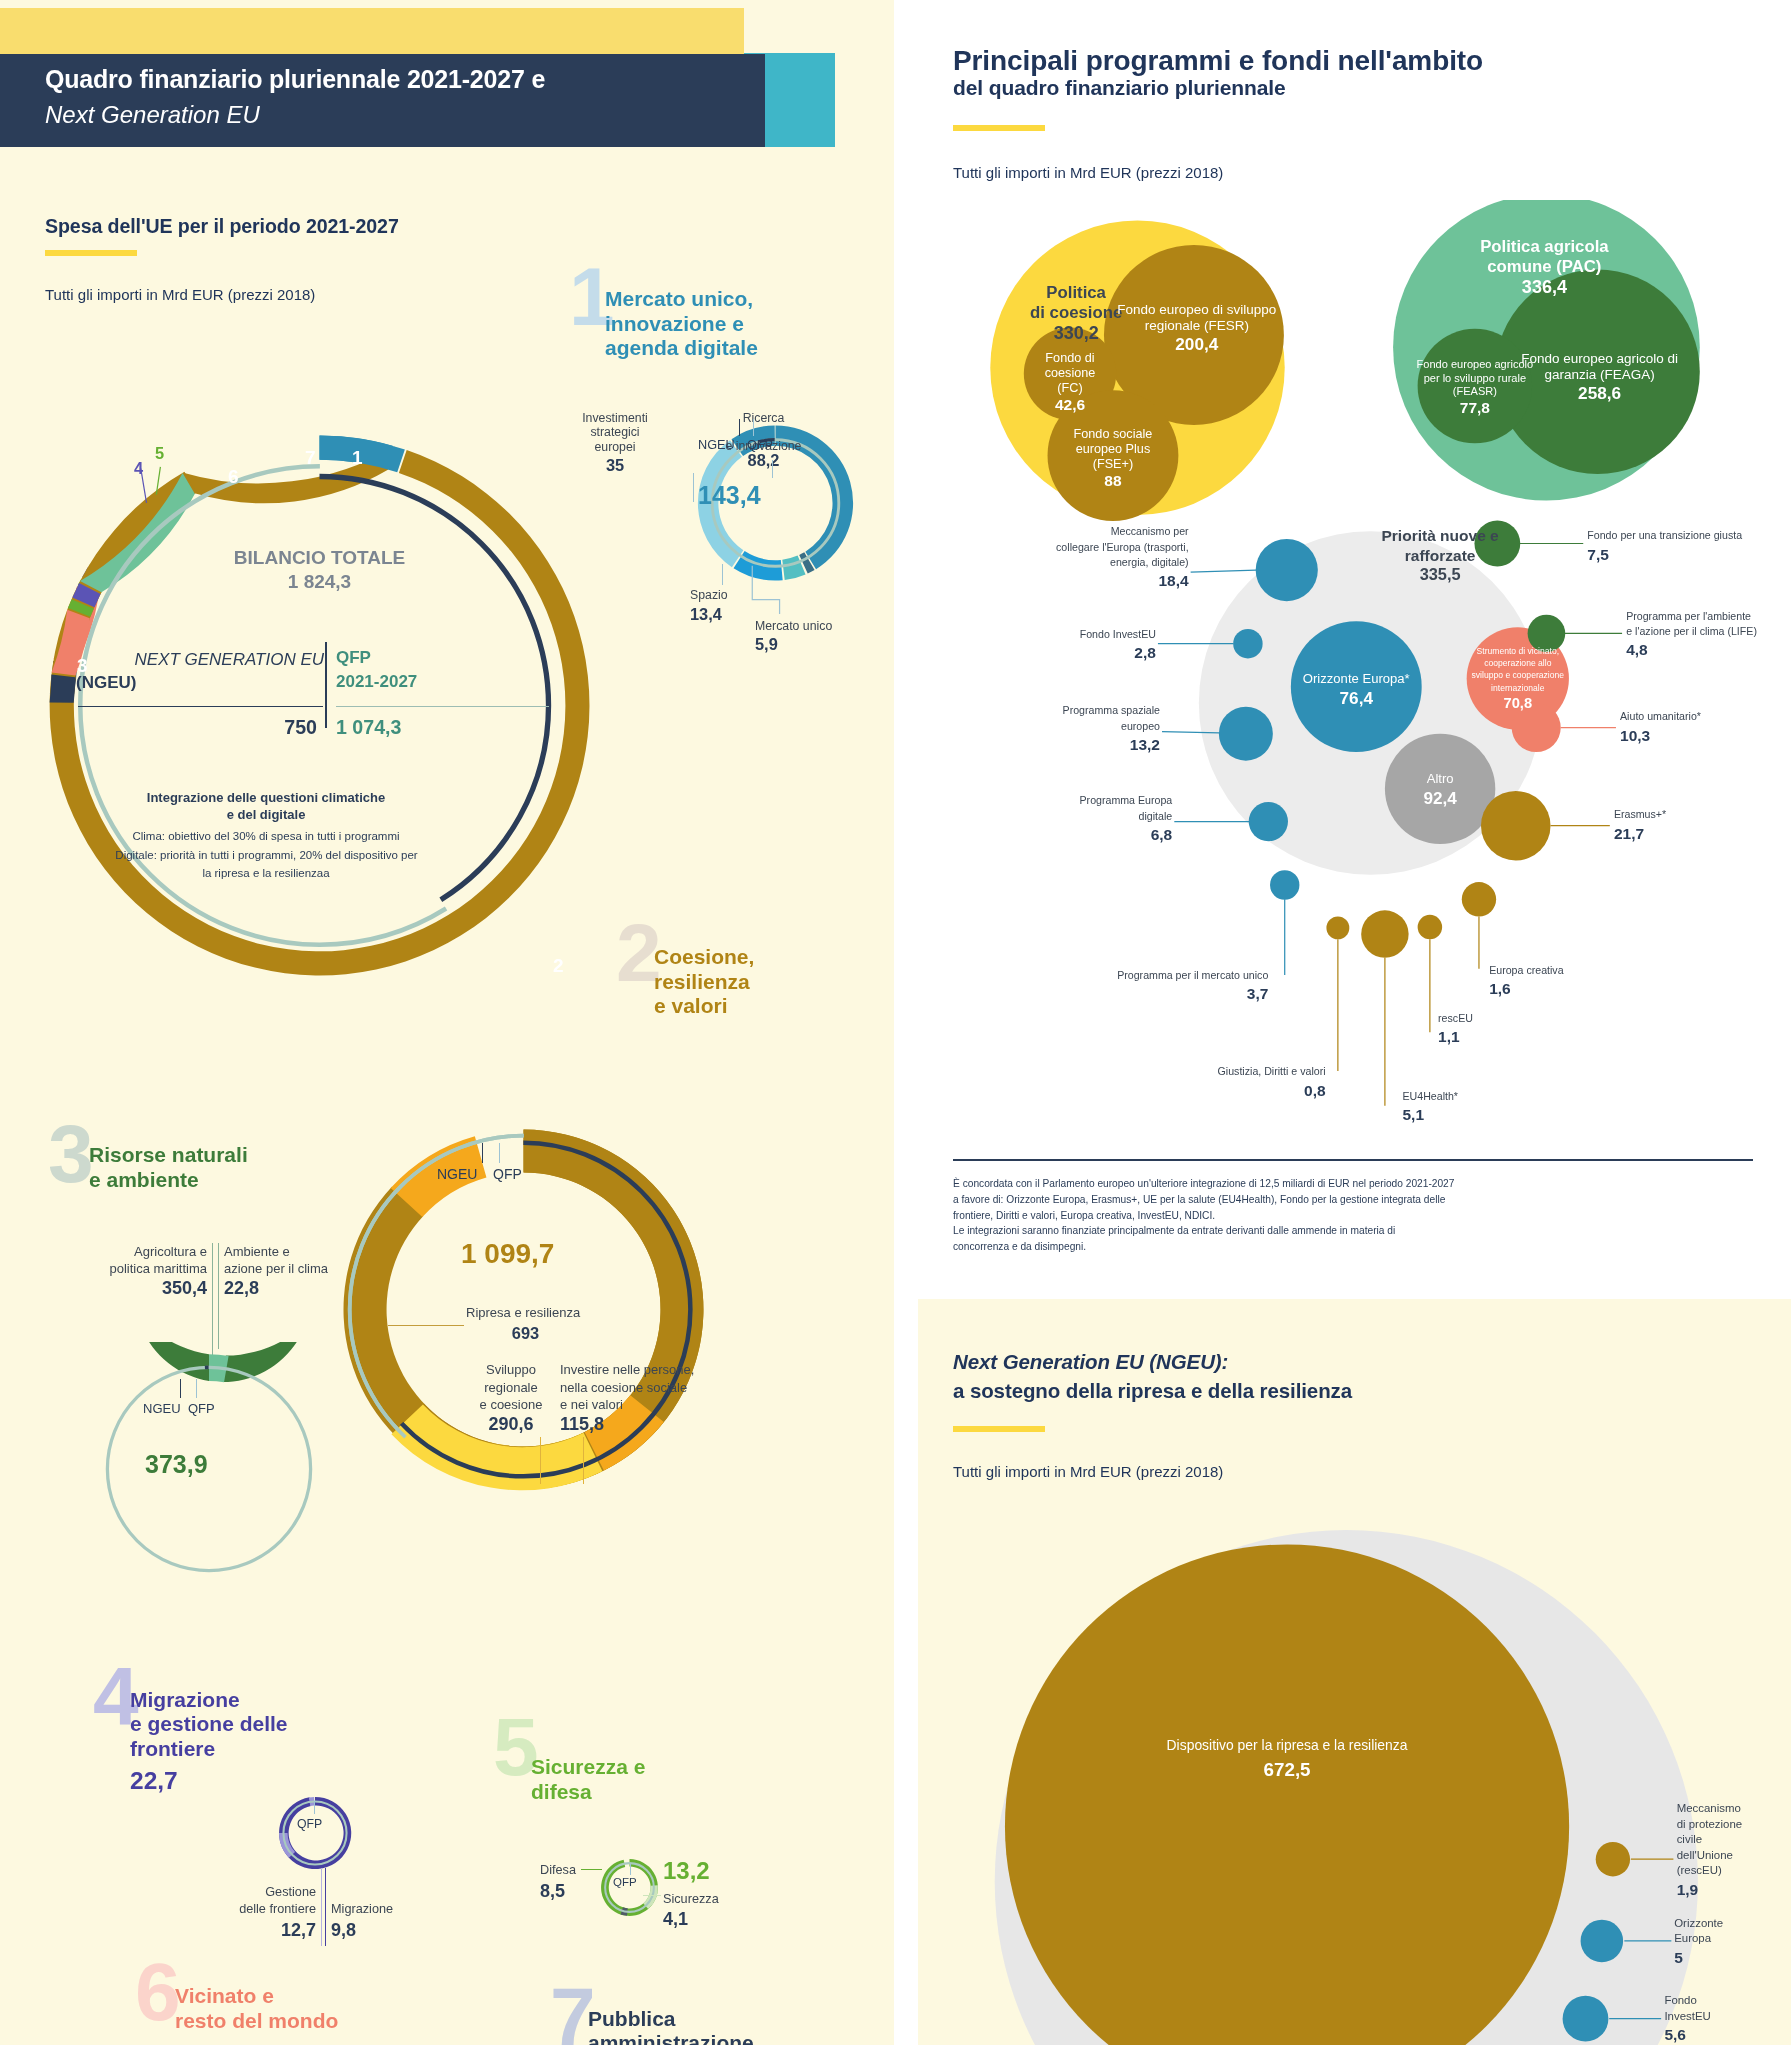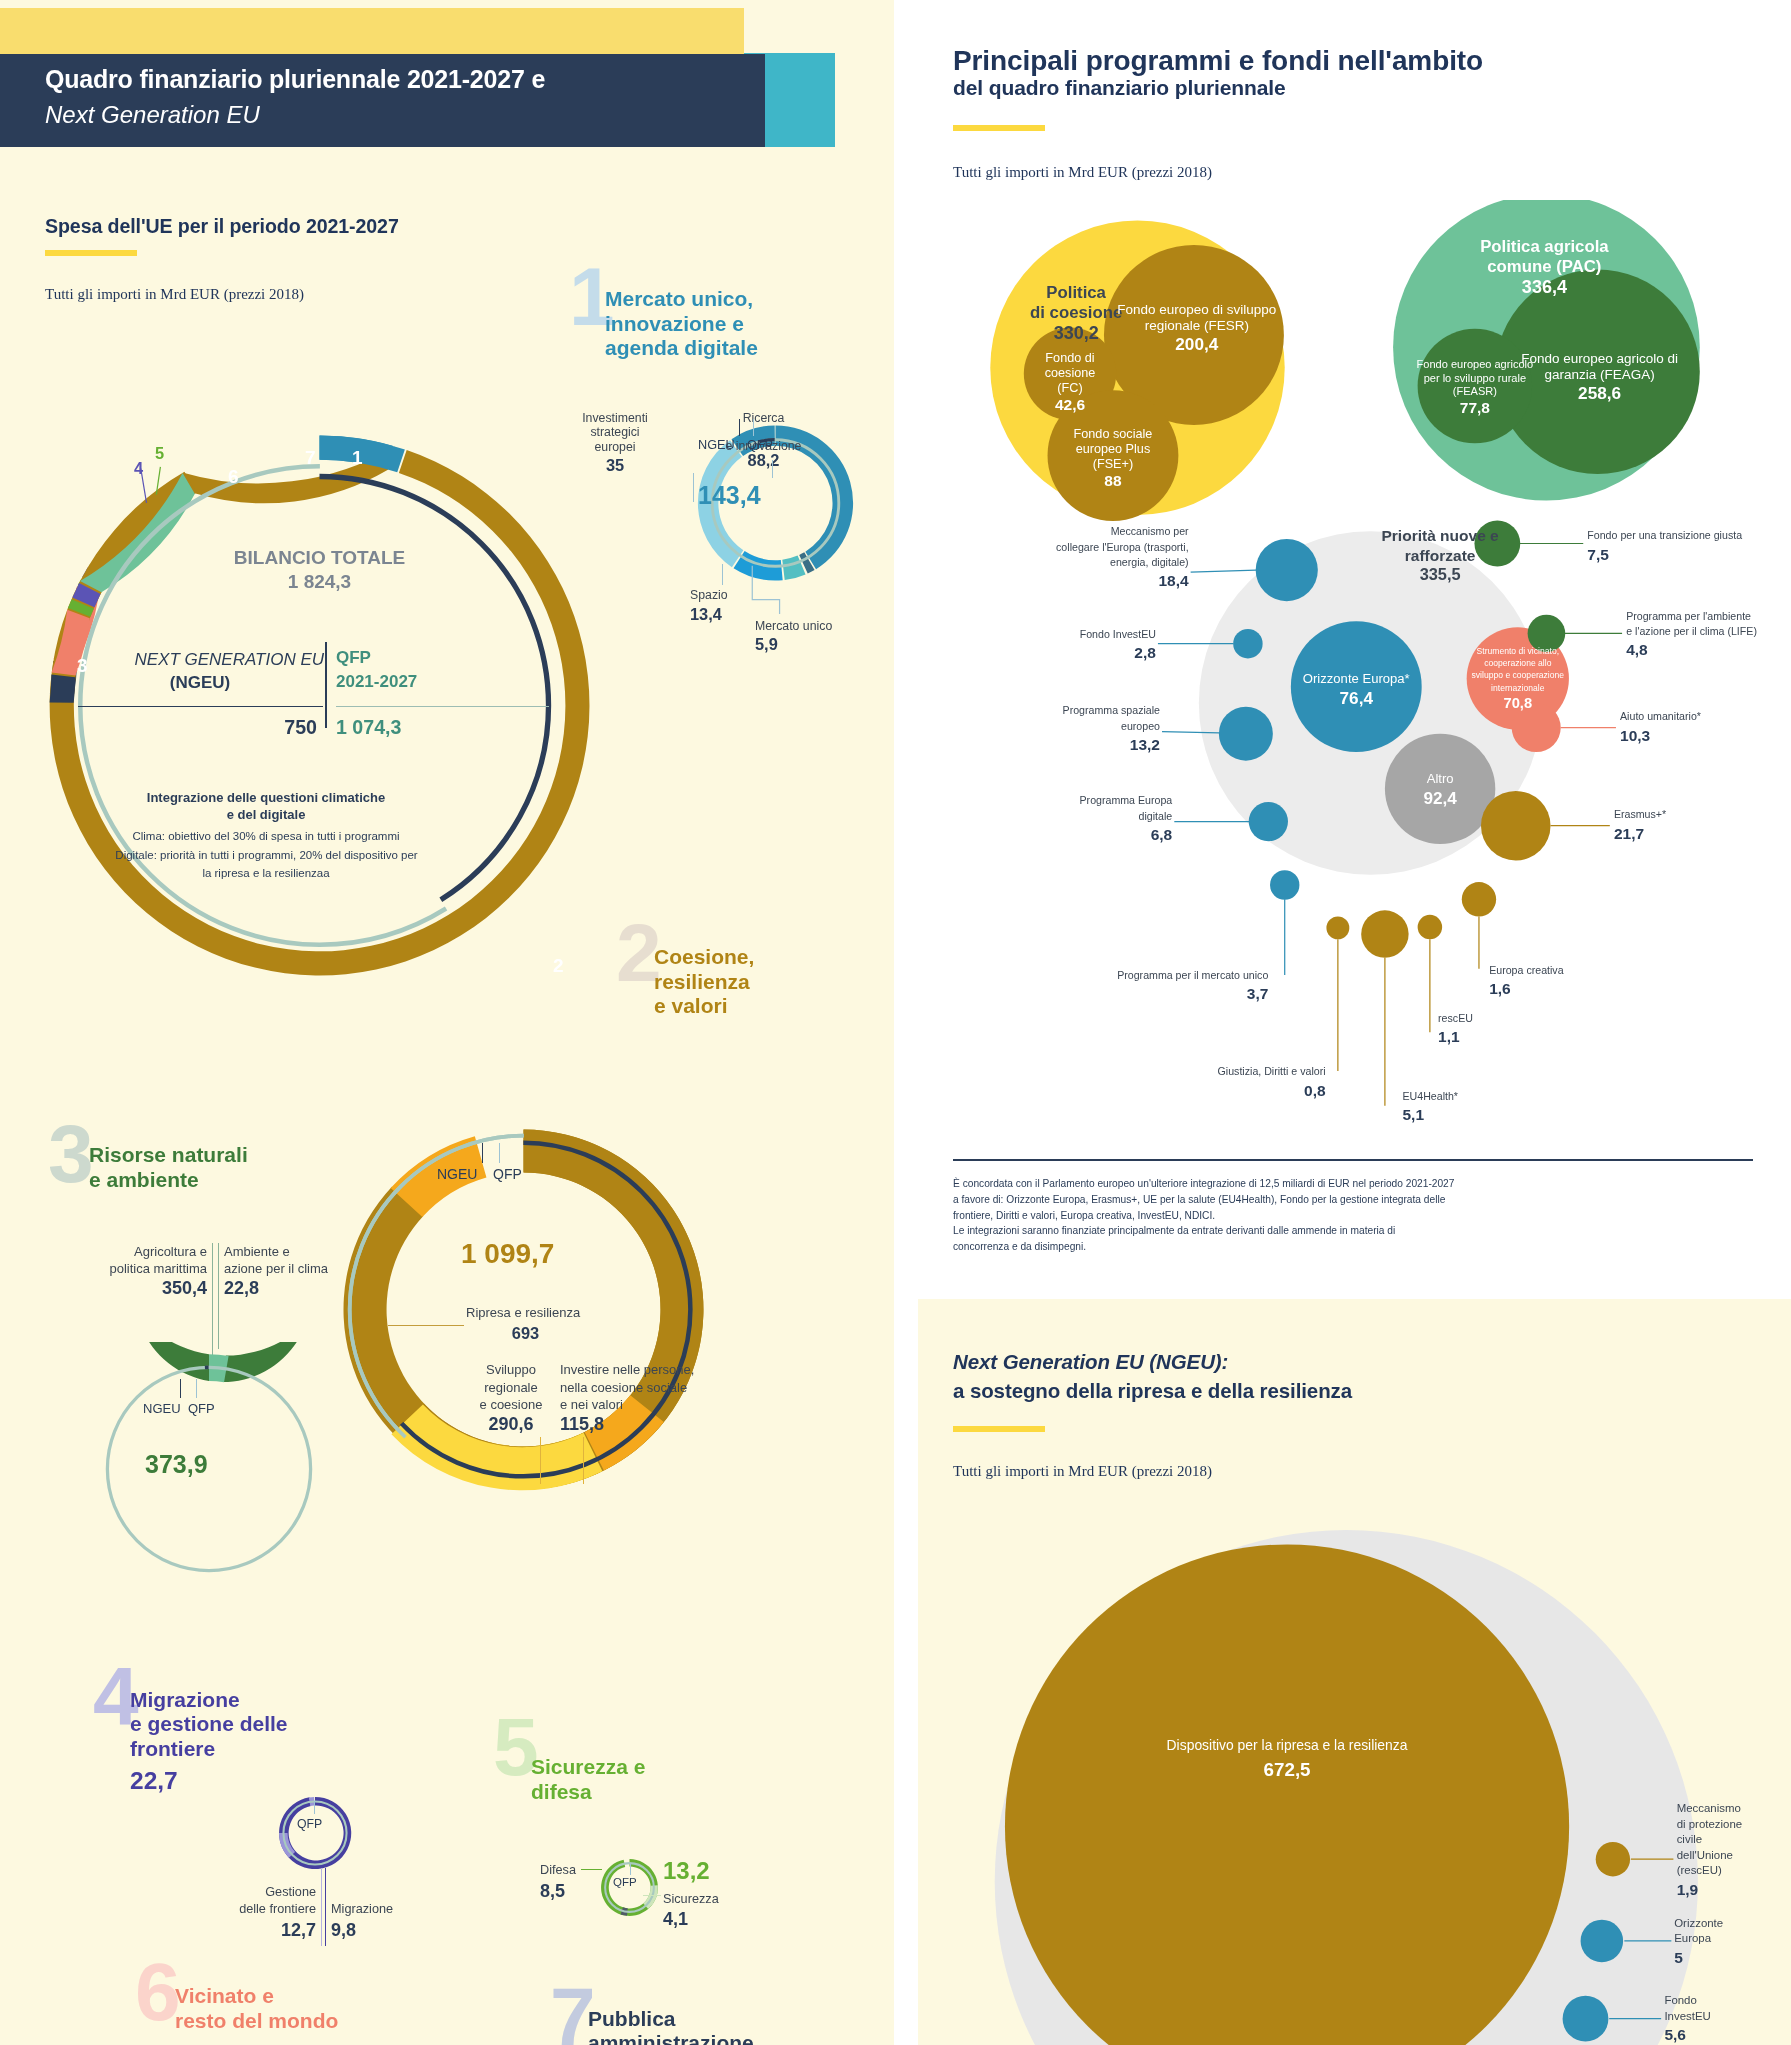--- a/index.html
+++ b/index.html
@@ -17,21 +17,21 @@
 
   
   .hdr-yellow { position:absolute; left:0; top:8.2px; width:744px; height:74px; background:#f9dd6e; }
   .hdr-teal   { position:absolute; left:744px; top:53px; width:91px; height:94px; background:#3fb6c8; }
   .hdr-navy   { position:absolute; left:0; top:54px; width:765px; height:93px; background:#2b3d58; }
   .hdr-line1 { position:absolute; left:45px; top:65px; color:#fff; font-size:25px; font-weight:bold; letter-spacing:-0.2px; white-space:nowrap; }
   .hdr-line2 { position:absolute; left:45px; top:101px; color:#fff; font-size:24px; font-style:italic; white-space:nowrap; }
 
   .sec-title { color:#20355a; font-weight:bold; font-size:19.6px; letter-spacing:-0.1px; }
   .sec-rule  { background:#fcd93f; height:5.7px; width:92px; }
-  .sec-sub   { color:#20355a; font-size:15px;font-family:Liberation Serif, serif; }
+  .sec-sub   { color:#20355a; font-size:15px; }
 
   .num-ghost { position:absolute; font-size:82px; font-weight:bold; line-height:1; }
   .cat-head  { position:absolute; font-size:21px; font-weight:bold; line-height:1.12; }
 
   .lbl  { position:absolute; color:#3c4653; font-size:12.3px; line-height:1.18; }
   .val  { color:#2b3d58; font-size:16.4px; font-weight:bold; }
   .lead { position:absolute; background:#9dc3d4; }
 
   .big  { position:absolute; font-weight:bold; }
 
@@ -102,21 +102,21 @@
   <div class="big" style="left:305px;top:447px;color:#fff;font-size:19px;">7</div>
   <svg width="49" height="45" style="position:absolute;left:131px;top:466px;" viewBox="0 0 120 110">
     <line x1="24" y1="6" x2="38" y2="90" stroke="#5b54b5" stroke-width="3"></line>
     <line x1="72" y1="2" x2="62" y2="70" stroke="#66b032" stroke-width="3"></line>
   </svg>
 
   <div style="position:absolute;left:164px;top:547px;width:311px;text-align:center;color:#7b8591;font-size:19px;font-weight:bold;">BILANCIO TOTALE</div>
   <div style="position:absolute;left:164px;top:571px;width:311px;text-align:center;color:#7b8591;font-size:19px;font-weight:bold;">1 824,3</div>
 
   <div style="position:absolute;left:76px;top:650px;width:248px;text-align:right;color:#2b3d58;font-size:17px;font-style:italic;">NEXT GENERATION EU</div>
-  <div style="position:absolute;left:76px;top:673px;width:248px;text-align:center;color:#2b3d58;font-size:17px;font-weight:bold;">(NGEU)</div>
+  <div style="position:absolute;left:76px;top:673px;width:248px;text-align:left;color:#2b3d58;font-size:17px;font-weight:bold;">(NGEU)</div>
   <div style="position:absolute;left:336px;top:648px;color:#3f8f7d;font-size:17px;font-weight:bold;">QFP</div>
   <div style="position:absolute;left:336px;top:672px;color:#3f8f7d;font-size:17px;font-weight:bold;">2021-2027</div>
   <div style="position:absolute;left:78px;top:706px;width:245px;height:1.2px;background:#2b3d58;"></div>
   <div style="position:absolute;left:336px;top:706px;width:213px;height:1.2px;background:#9dbdb3;"></div>
   <div style="position:absolute;left:325px;top:642px;width:1.6px;height:86px;background:#2b3d58;"></div>
   <div style="position:absolute;left:76px;top:716px;width:241px;text-align:right;color:#2b3d58;font-size:19.6px;font-weight:bold;">750</div>
   <div style="position:absolute;left:336px;top:716px;color:#3f8f7d;font-size:19.6px;font-weight:bold;">1 074,3</div>
 
   <div style="position:absolute;left:94px;top:790px;width:344px;text-align:center;color:#2b3d58;font-size:13px;font-weight:bold;">Integrazione delle questioni climatiche</div>
   <div style="position:absolute;left:94px;top:807px;width:344px;text-align:center;color:#2b3d58;font-size:13px;font-weight:bold;">e del digitale</div>

